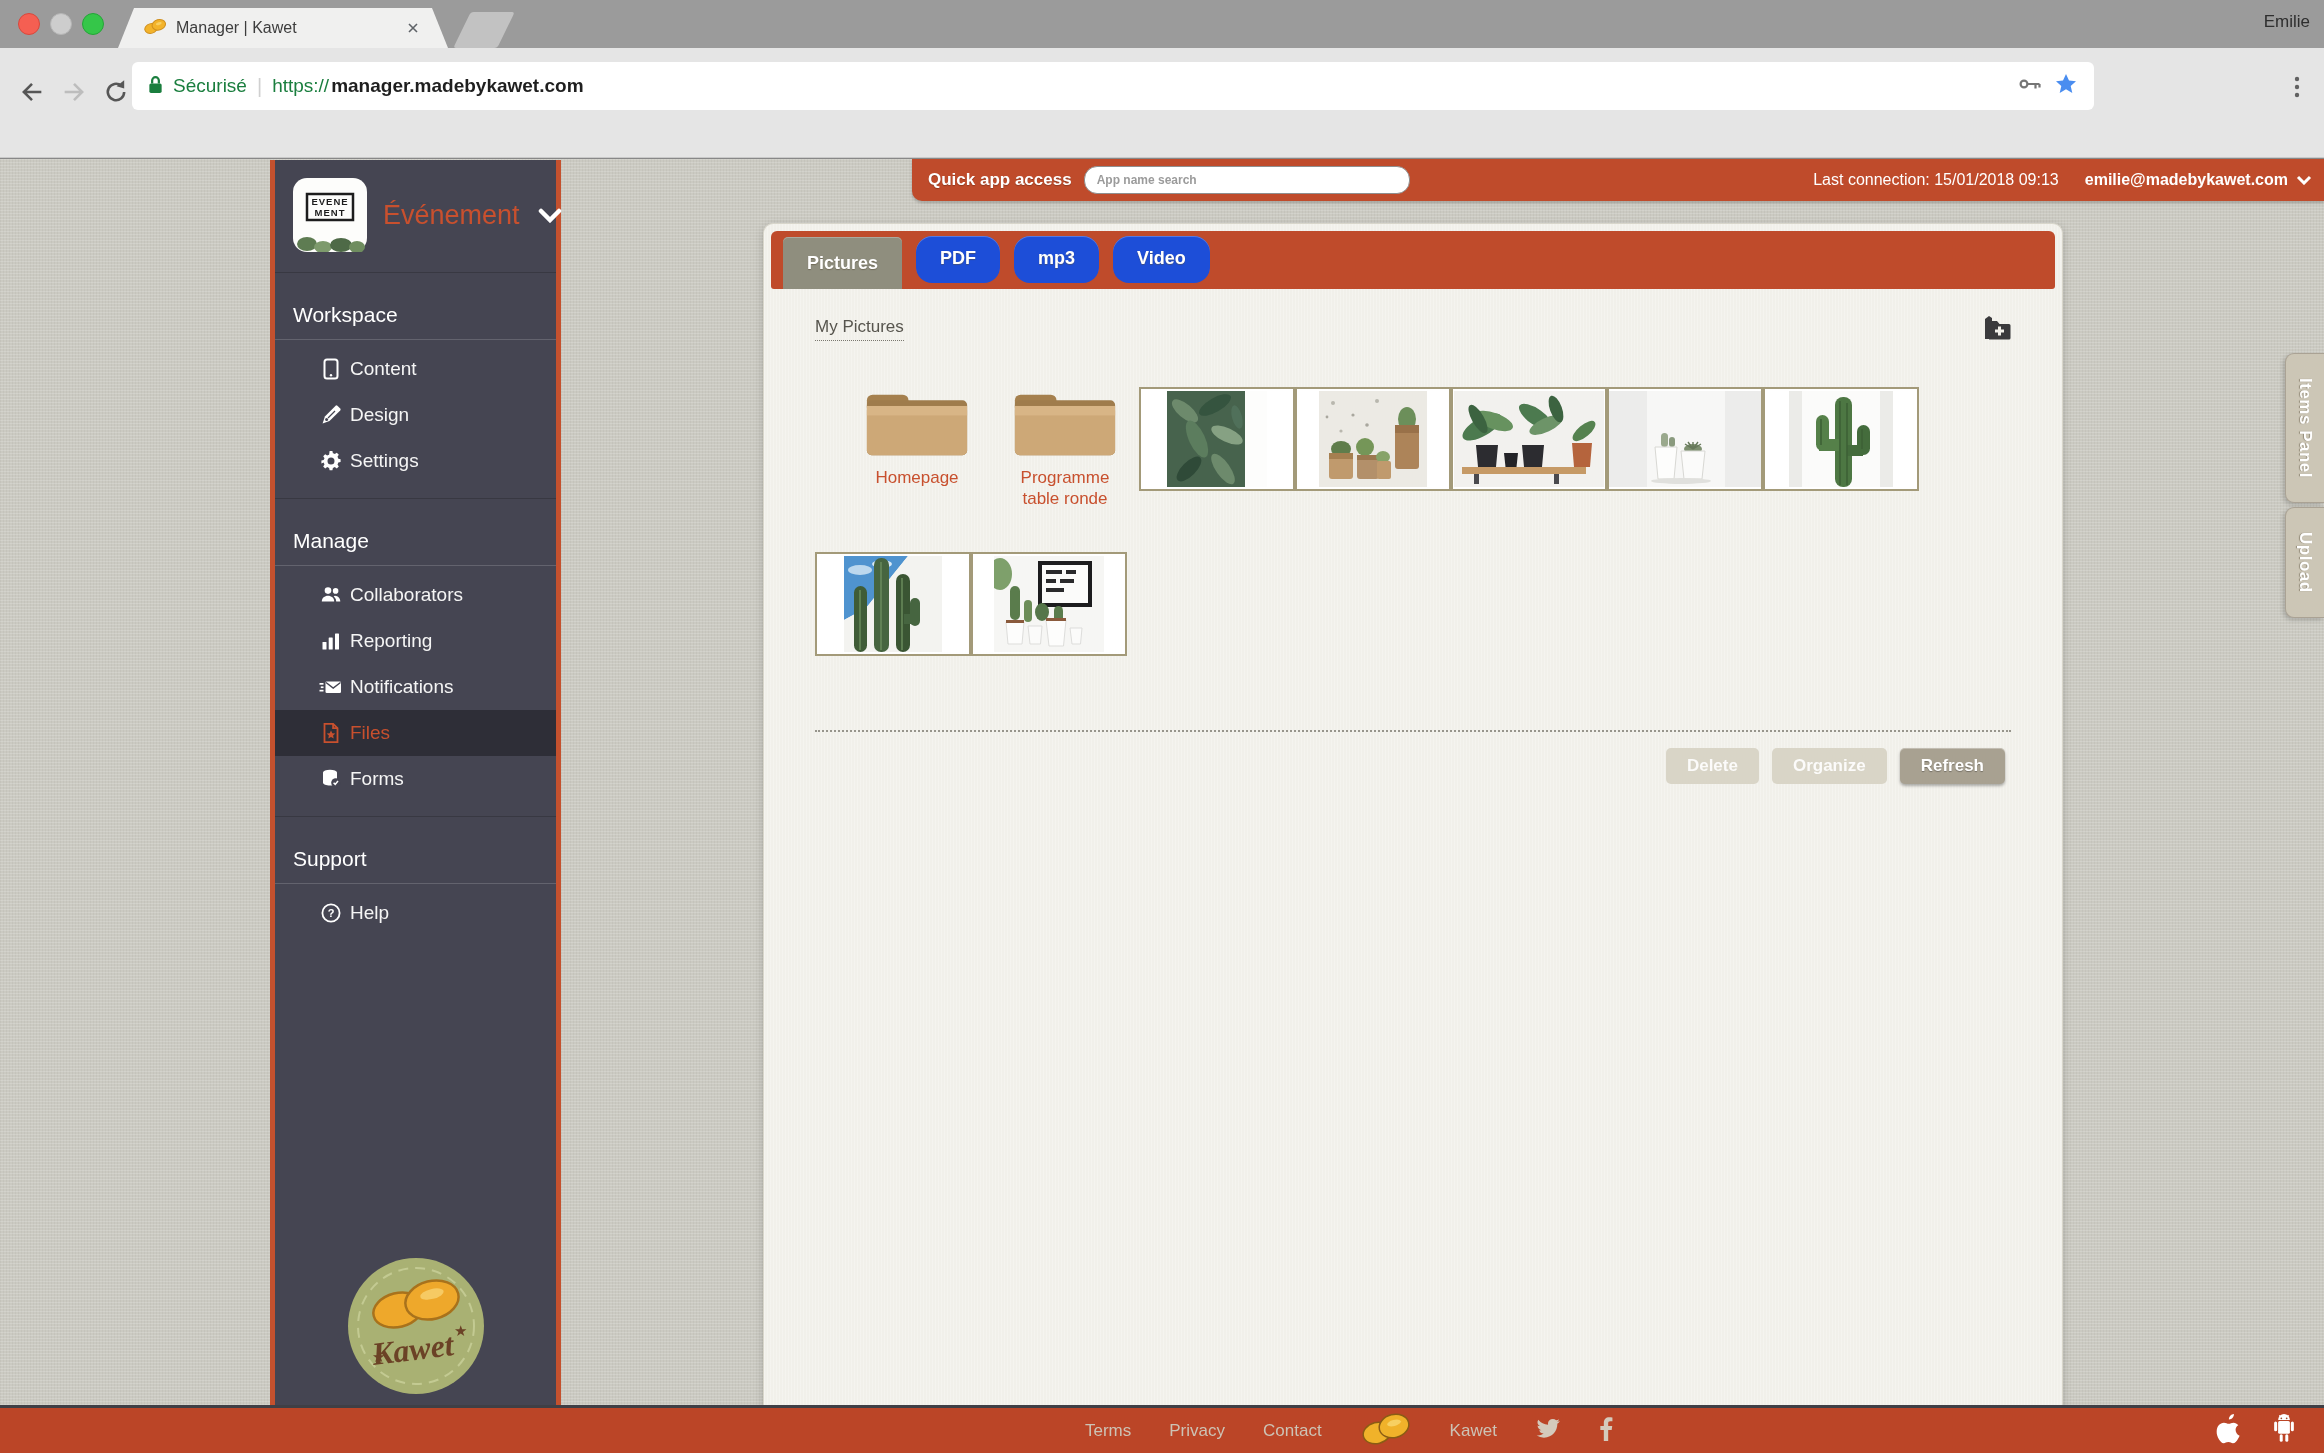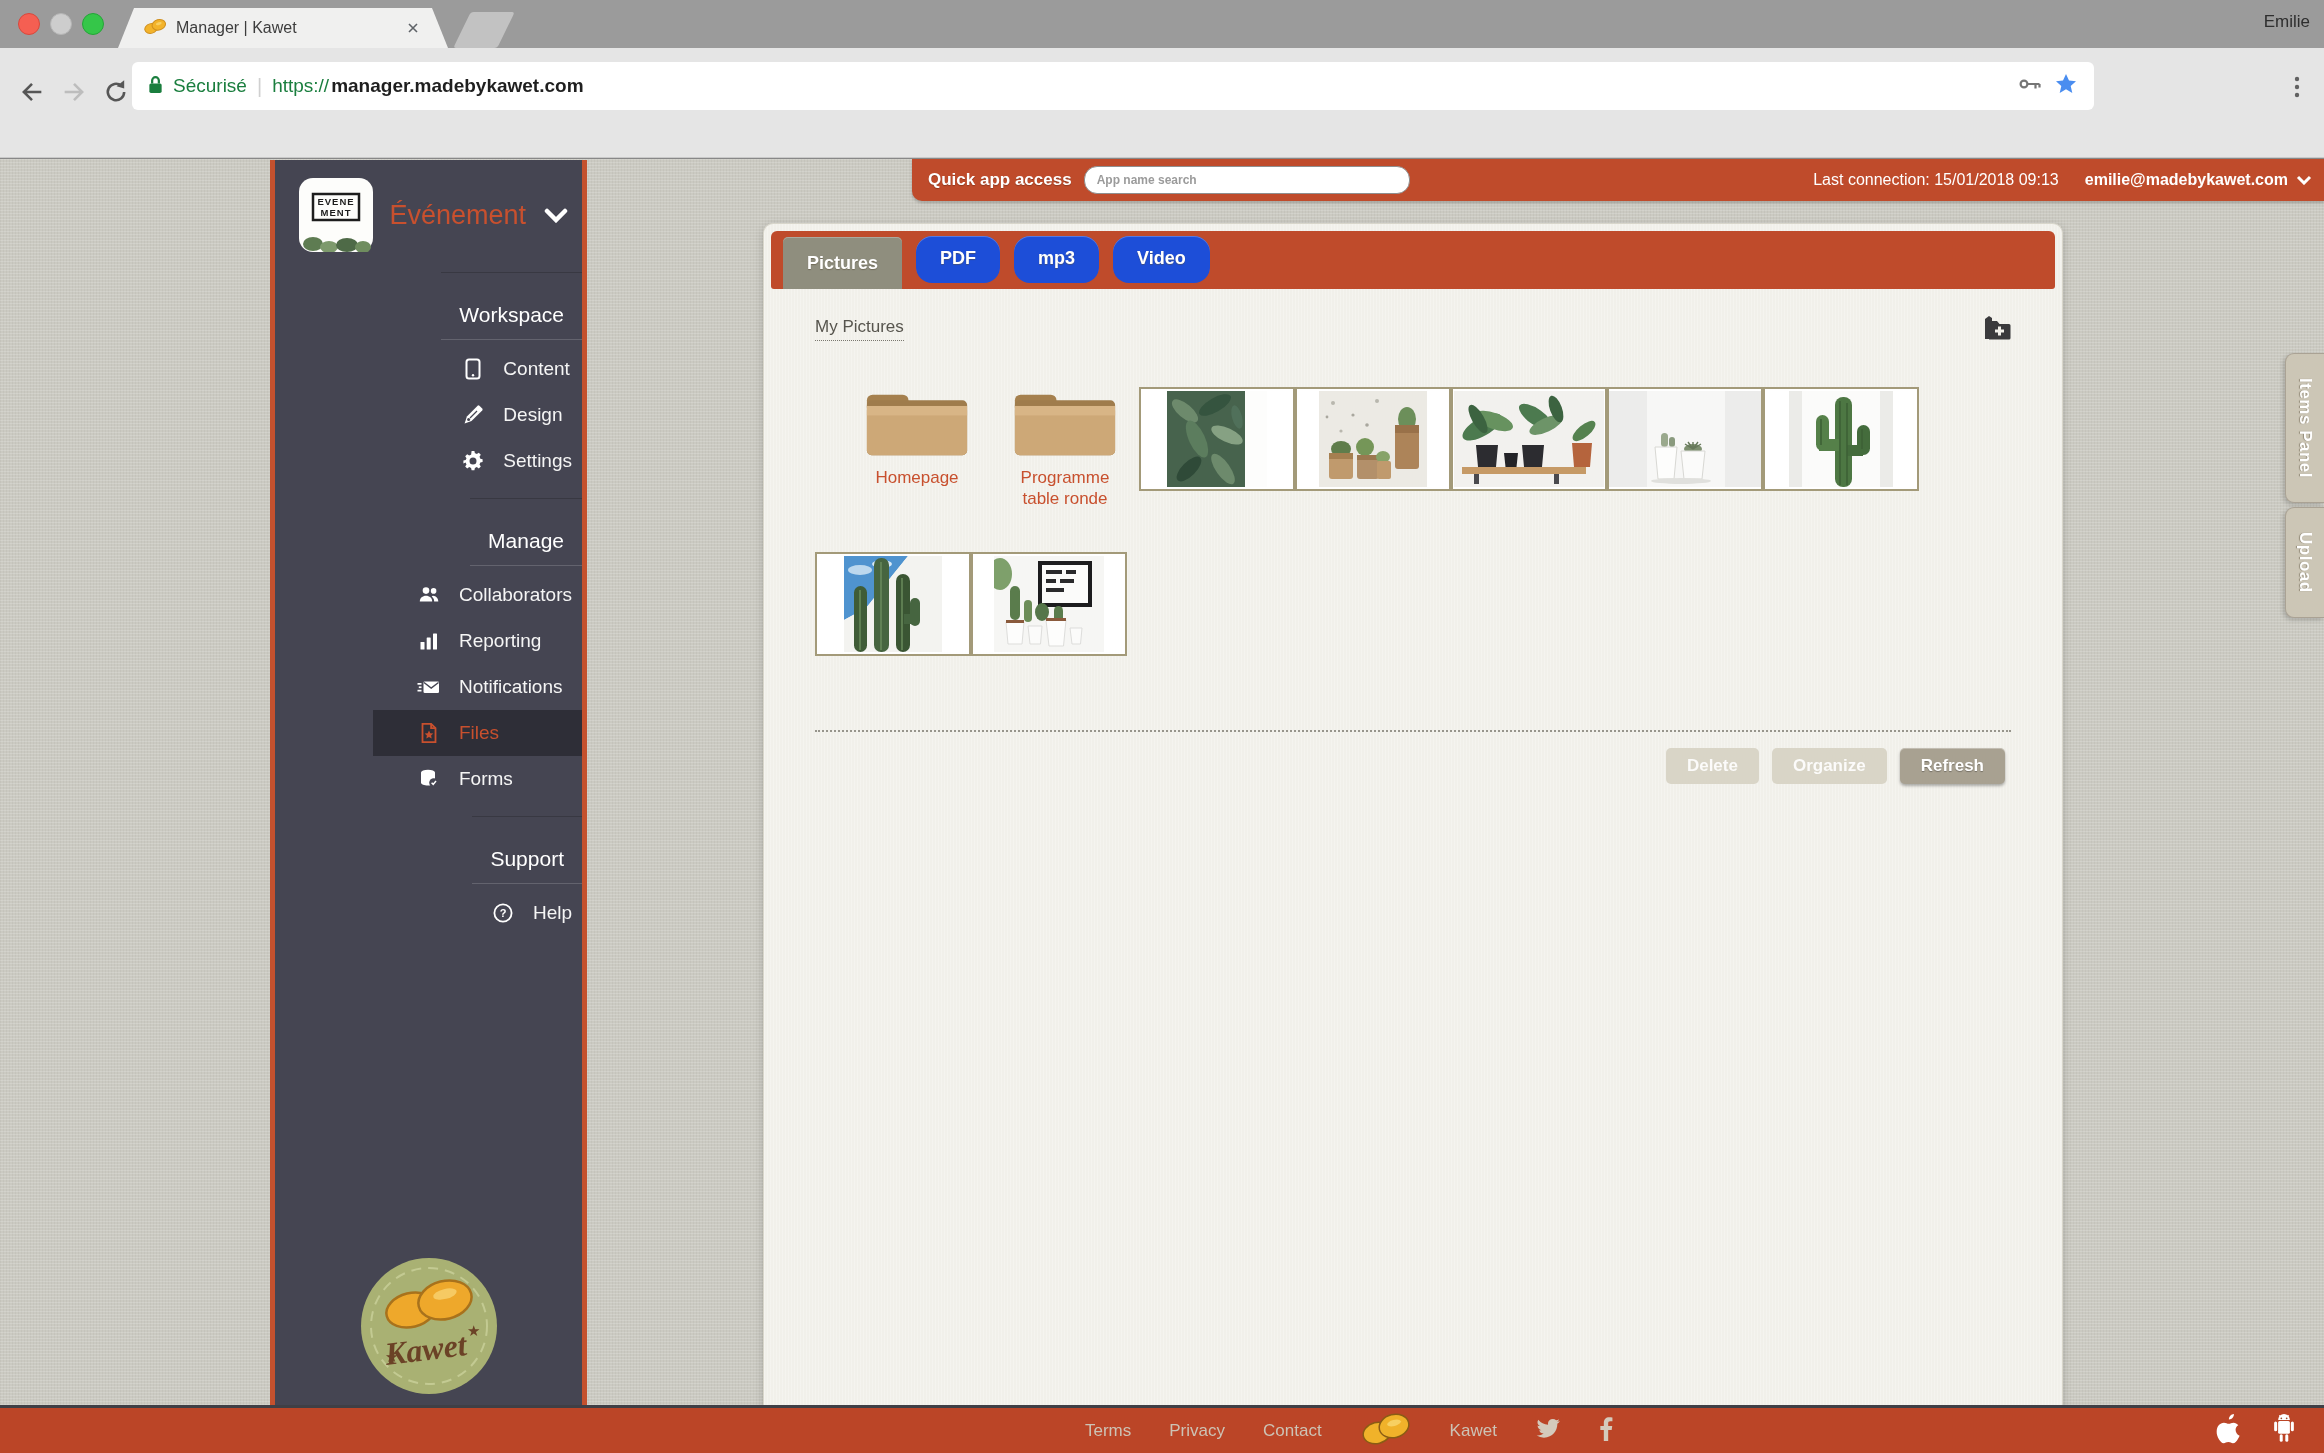--- a/index.html
+++ b/index.html
@@ -46,30 +46,30 @@
     box-shadow:0 2px 3px rgba(0,0,0,.2);}
   .topbar .qa-label{color:#fff;font-weight:bold;font-size:17px;text-shadow:0 1px 1px rgba(0,0,0,.25);margin-right:12px;}
   .topbar input{width:300px;height:26px;border-radius:13px;border:1px solid #8f8f8f;
     padding:0 12px;font-size:12px;color:#c2410c;outline:none;font-family:"Liberation Sans",sans-serif;}
   .topbar input::placeholder{color:#9b9b9b;font-weight:bold;}
   .topbar .last-conn{margin-left:auto;color:#fff;font-size:16px;}
   .topbar .account{color:#fff;font-size:16px;font-weight:bold;margin-left:26px;}
   .topbar .chev{margin-left:8px;display:flex;align-items:center;}
 
   
-  .sidebar{position:absolute;left:270px;top:1px;width:317px;bottom:45px;background:#454552;
+  .sidebar{position:absolute;left:270px;top:1px;width:291px;bottom:45px;background:#454552;
     border-left:5px solid #c4512e;border-right:5px solid #c4512e;box-sizing:border-box;
-    display:flex;flex-direction:column;align-items:flex-end;}
+    display:flex;flex-direction:column;}
   .app-header{display:flex;align-items:center;gap:16px;padding:18px 14px 20px 18px;}
   .app-icon{width:74px;height:74px;flex:0 0 auto;}
   .app-name{color:#c8502e;font-size:27px;white-space:nowrap;}
   .app-chev{margin-left:2px;display:flex;}
   .sec-title{color:#fff;font-size:21px;padding:30px 18px 12px 18px;
     border-bottom:1px solid rgba(255,255,255,.16);border-top:1px solid rgba(0,0,0,.18);}
-  .side-item{display:flex;align-items:center;gap:18px;padding:11px 10px 11px 44px;
+  .side-item{display:flex;align-items:center;gap:7px;padding:11px 10px 11px 44px;
     color:#f5f5f5;font-size:19px;cursor:pointer;}
   .side-item .ic{width:24px;height:24px;display:flex;align-items:center;justify-content:center;flex:0 0 auto;}
   .side-item.active{background:#2e2e37;color:#c8502e;}
   .side-group{padding:6px 0 14px 0;}
   .badge-wrap{margin-top:auto;align-self:center;margin-bottom:4px;}
 
   
   .panel{position:absolute;left:763px;top:64px;width:1300px;bottom:0;background:#f1f0ea;
     background-image:repeating-linear-gradient(90deg, rgba(255,255,255,.25) 0 1px, rgba(0,0,0,0) 1px 3px);
     border:1px solid #d8d6cb;border-bottom:none;border-radius:10px 10px 0 0;

